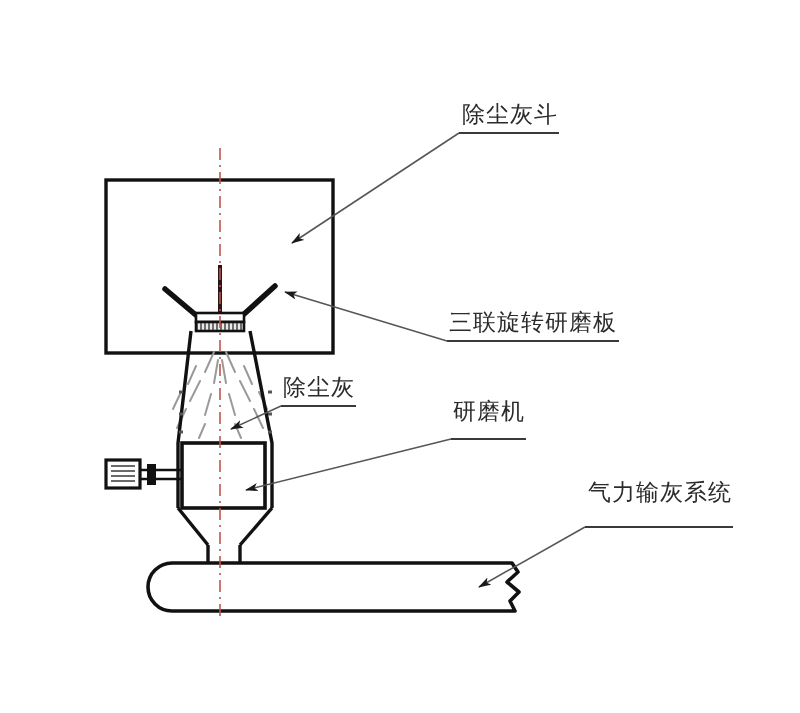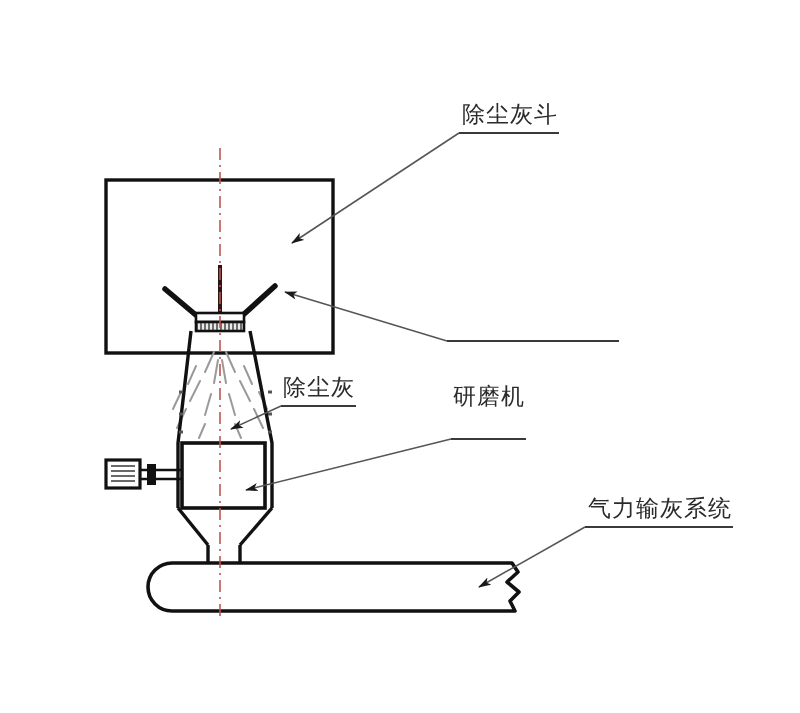--- a/index.html
+++ b/index.html
@@ -154,20 +154,21 @@
 
       <g>
         <line x1="585" y1="527" x2="733" y2="527" stroke="#3a3a3a" stroke-width="1.8"></line>
         <line x1="585" y1="527" x2="479" y2="587" marker-end="url(#arrowSolid)"></line>
       </g>
     </g>
   </svg>
 
   <div class="annot-label" style="left:462px; top:103px;">除尘灰斗</div>
 
+  <div class="annot-label" style="left:449px; top:311px;">三联旋转研磨板</div>
 
   <div class="annot-label" style="left:283px; top:376px;text-align:center;">除尘灰</div>
 
-  <div class="annot-label" style="left:453px; top:385px;">研磨机</div>
+  <div class="annot-label" style="left:453px; top:400px;">研磨机</div>
 
-  <div class="annot-label" style="left:588px; top:497px;text-align:center;">气力输灰系统</div>
+  <div class="annot-label" style="left:588px; top:481px;text-align:center;">气力输灰系统</div>
 
 </div>
 
 </body></html>

